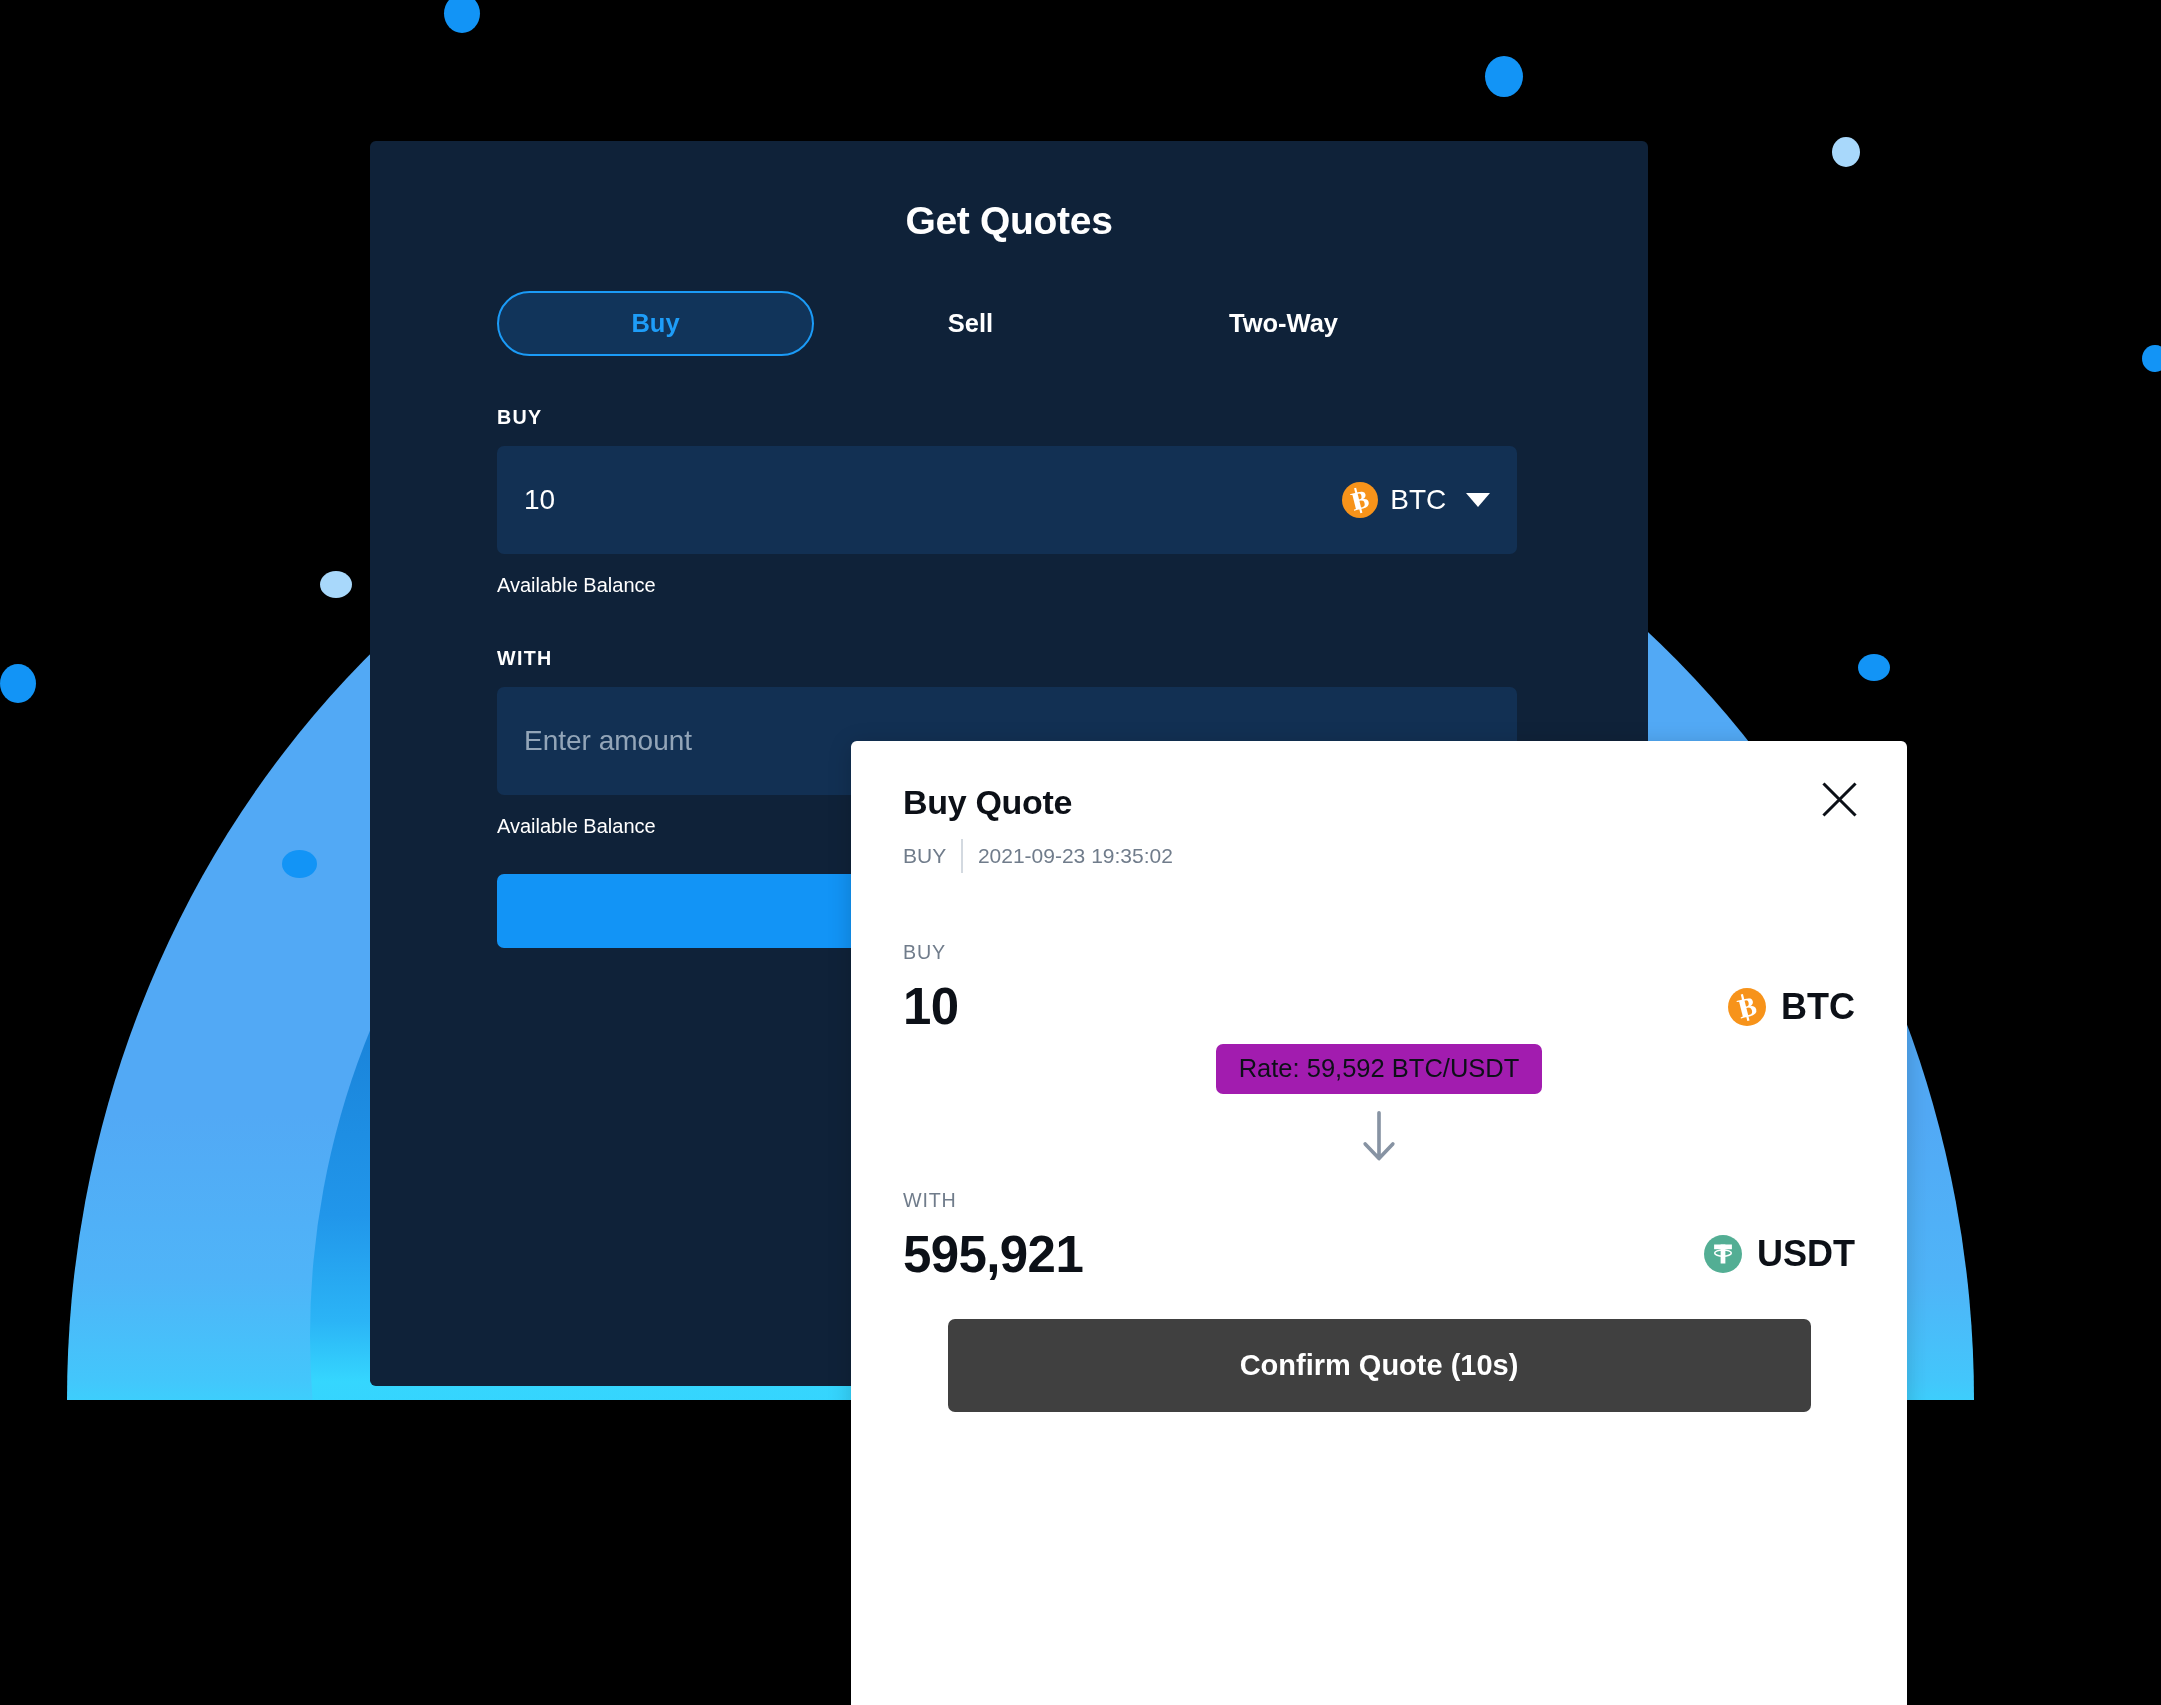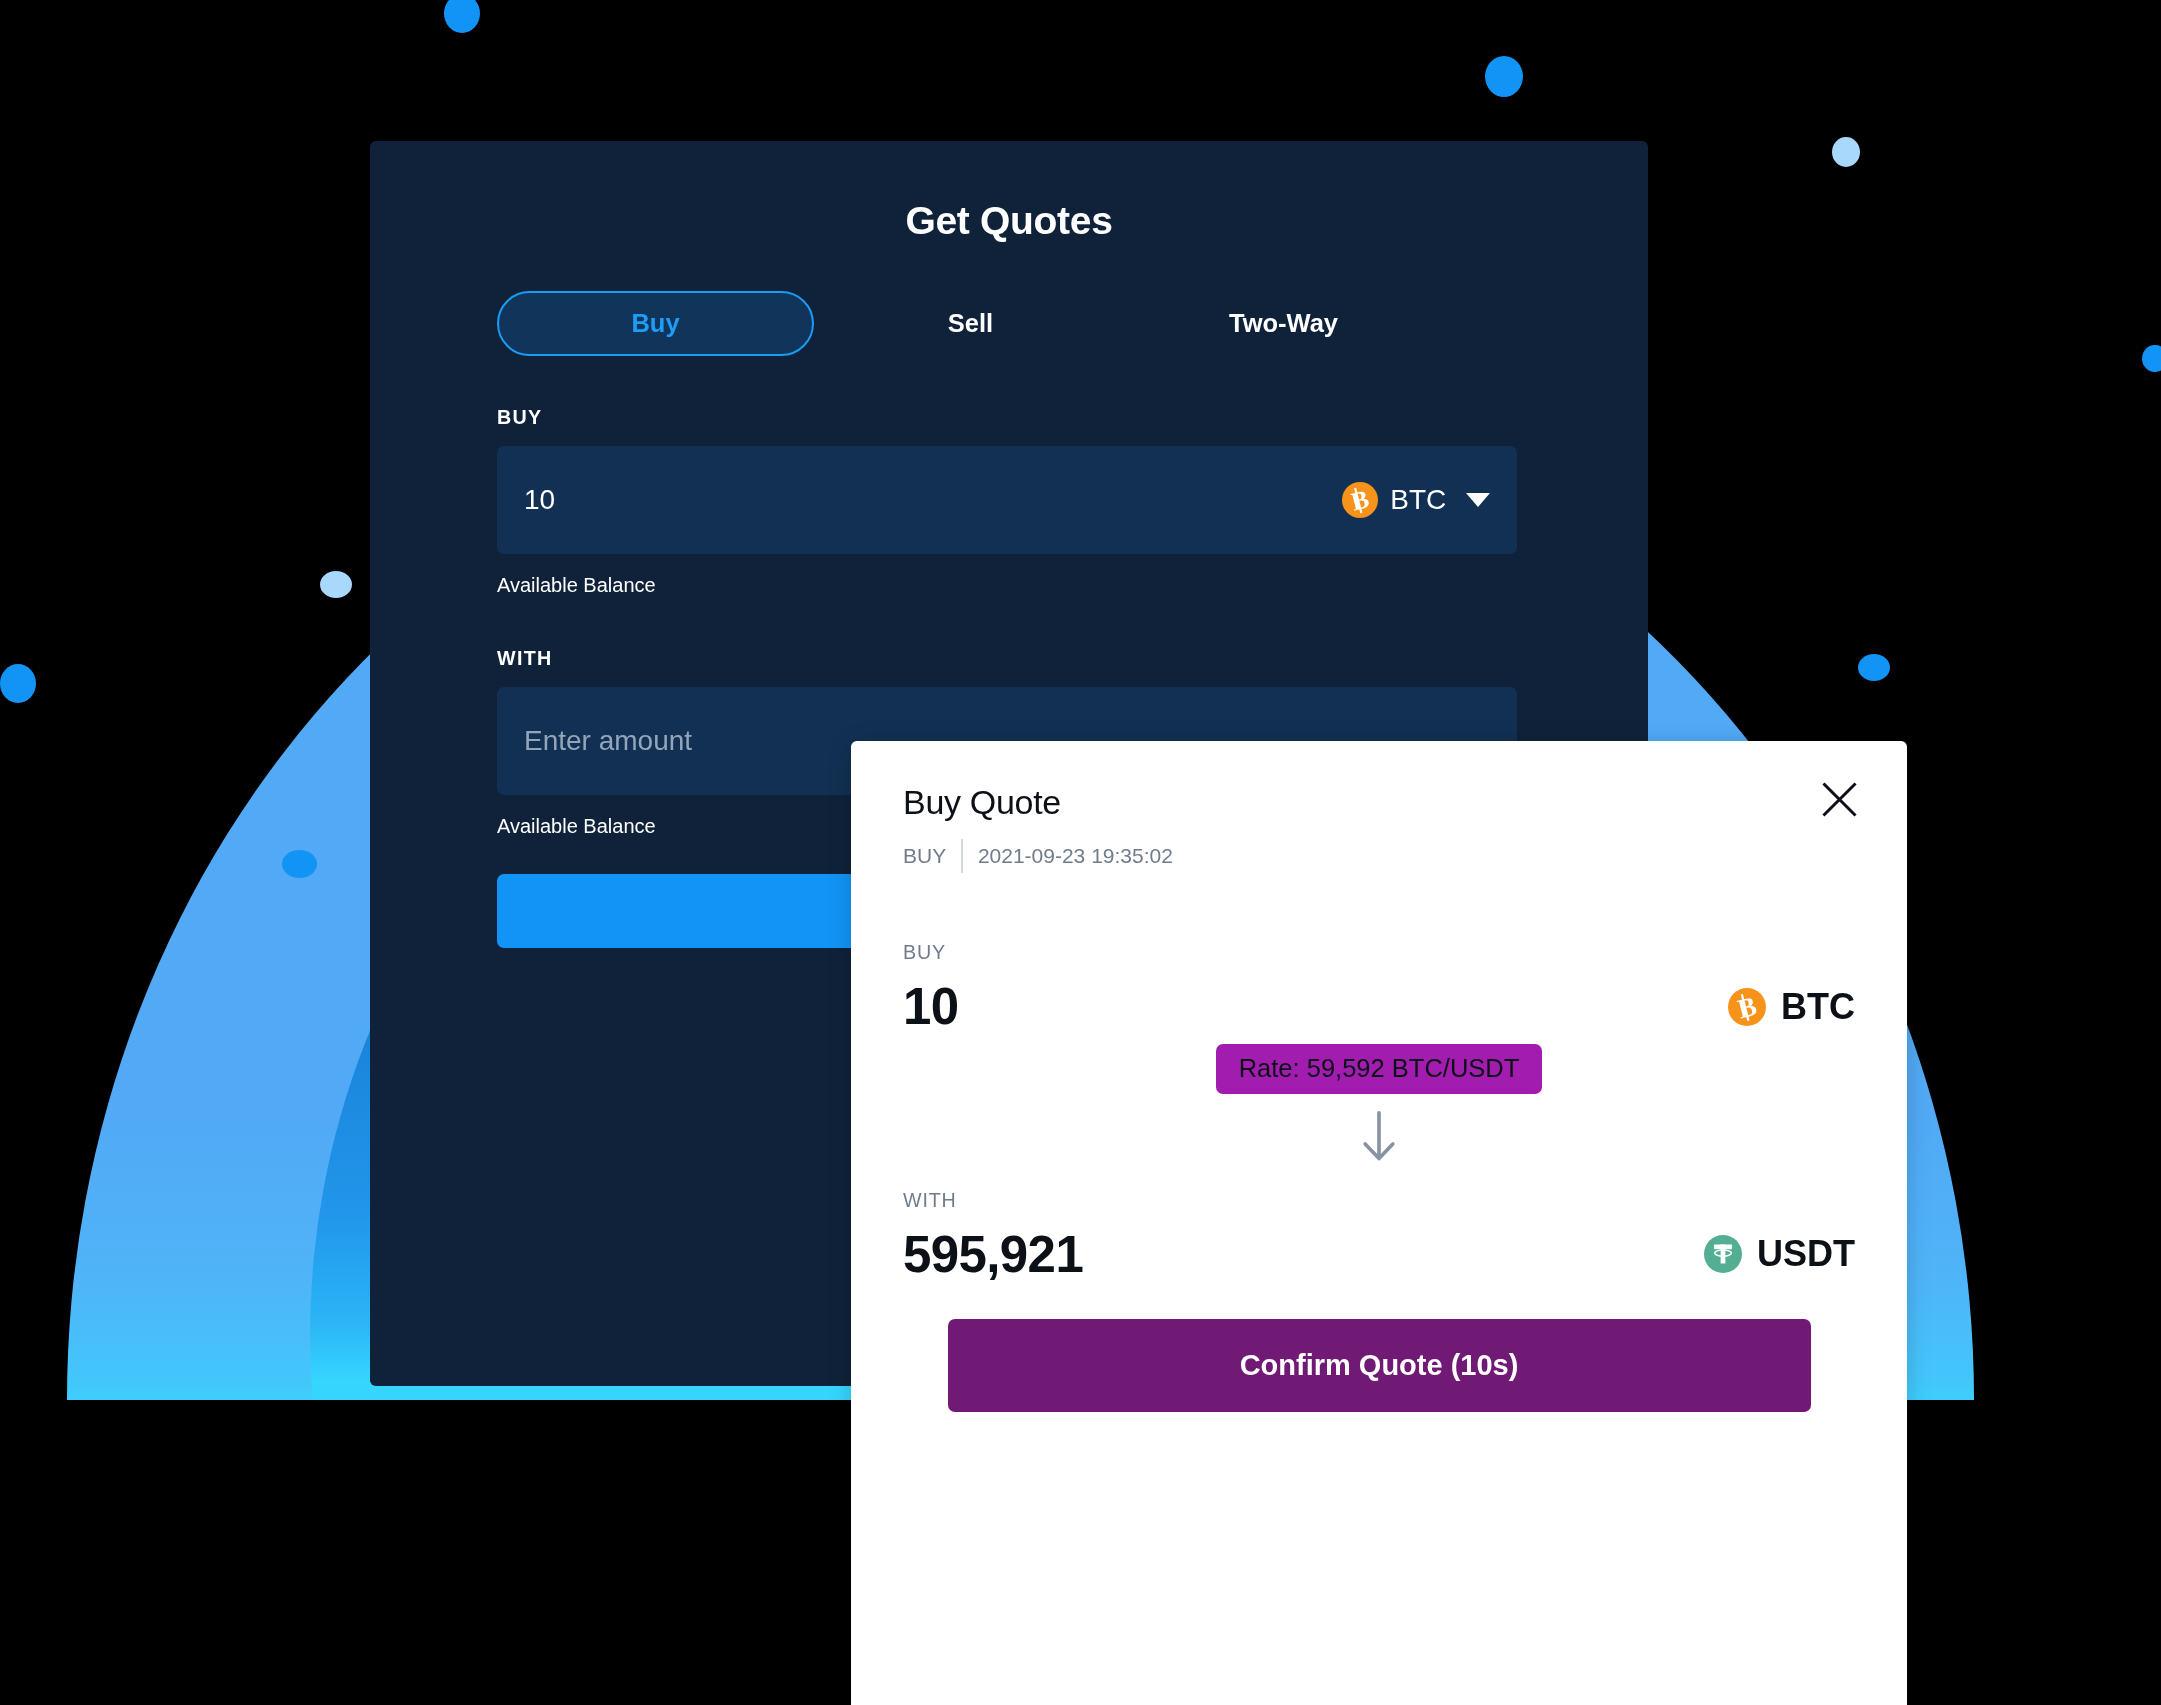--- a/index.html
+++ b/index.html
@@ -210,21 +210,21 @@
     border-radius: 5.8px;
     box-shadow: 0 4.6px 23px rgba(0,0,0,0.18);
   }
   #modal-header {
     position: relative;
     padding: 42px 52px 0 52px;
   }
   #modal-title {
     margin: 0;
     font-size: 34px;
-    font-weight: 400;
+    font-weight: 700;
     color: #0c1017;
     letter-spacing: -0.3px;
   }
   #modal-meta {
     margin-top: 17.4px;
     display: flex;
     align-items: center;
     gap: 15px;
     color: #707c8b;
     font-size: 21px;
@@ -295,21 +295,21 @@
   }
   #arrow-down {
     margin-top: 15px;
   }
 
   #confirm-button {
     display: block;
     margin: 35px auto 0 auto;
     width: 863px;
     height: 93px;
-    background: #701a75;
+    background: #404040;
     color: #ffffff;
     border: none;
     border-radius: 7px;
     font-family: "Liberation Sans", sans-serif;
     font-size: 29px;
     font-weight: 700;
     cursor: pointer;
   }
 </style>
 </head>

